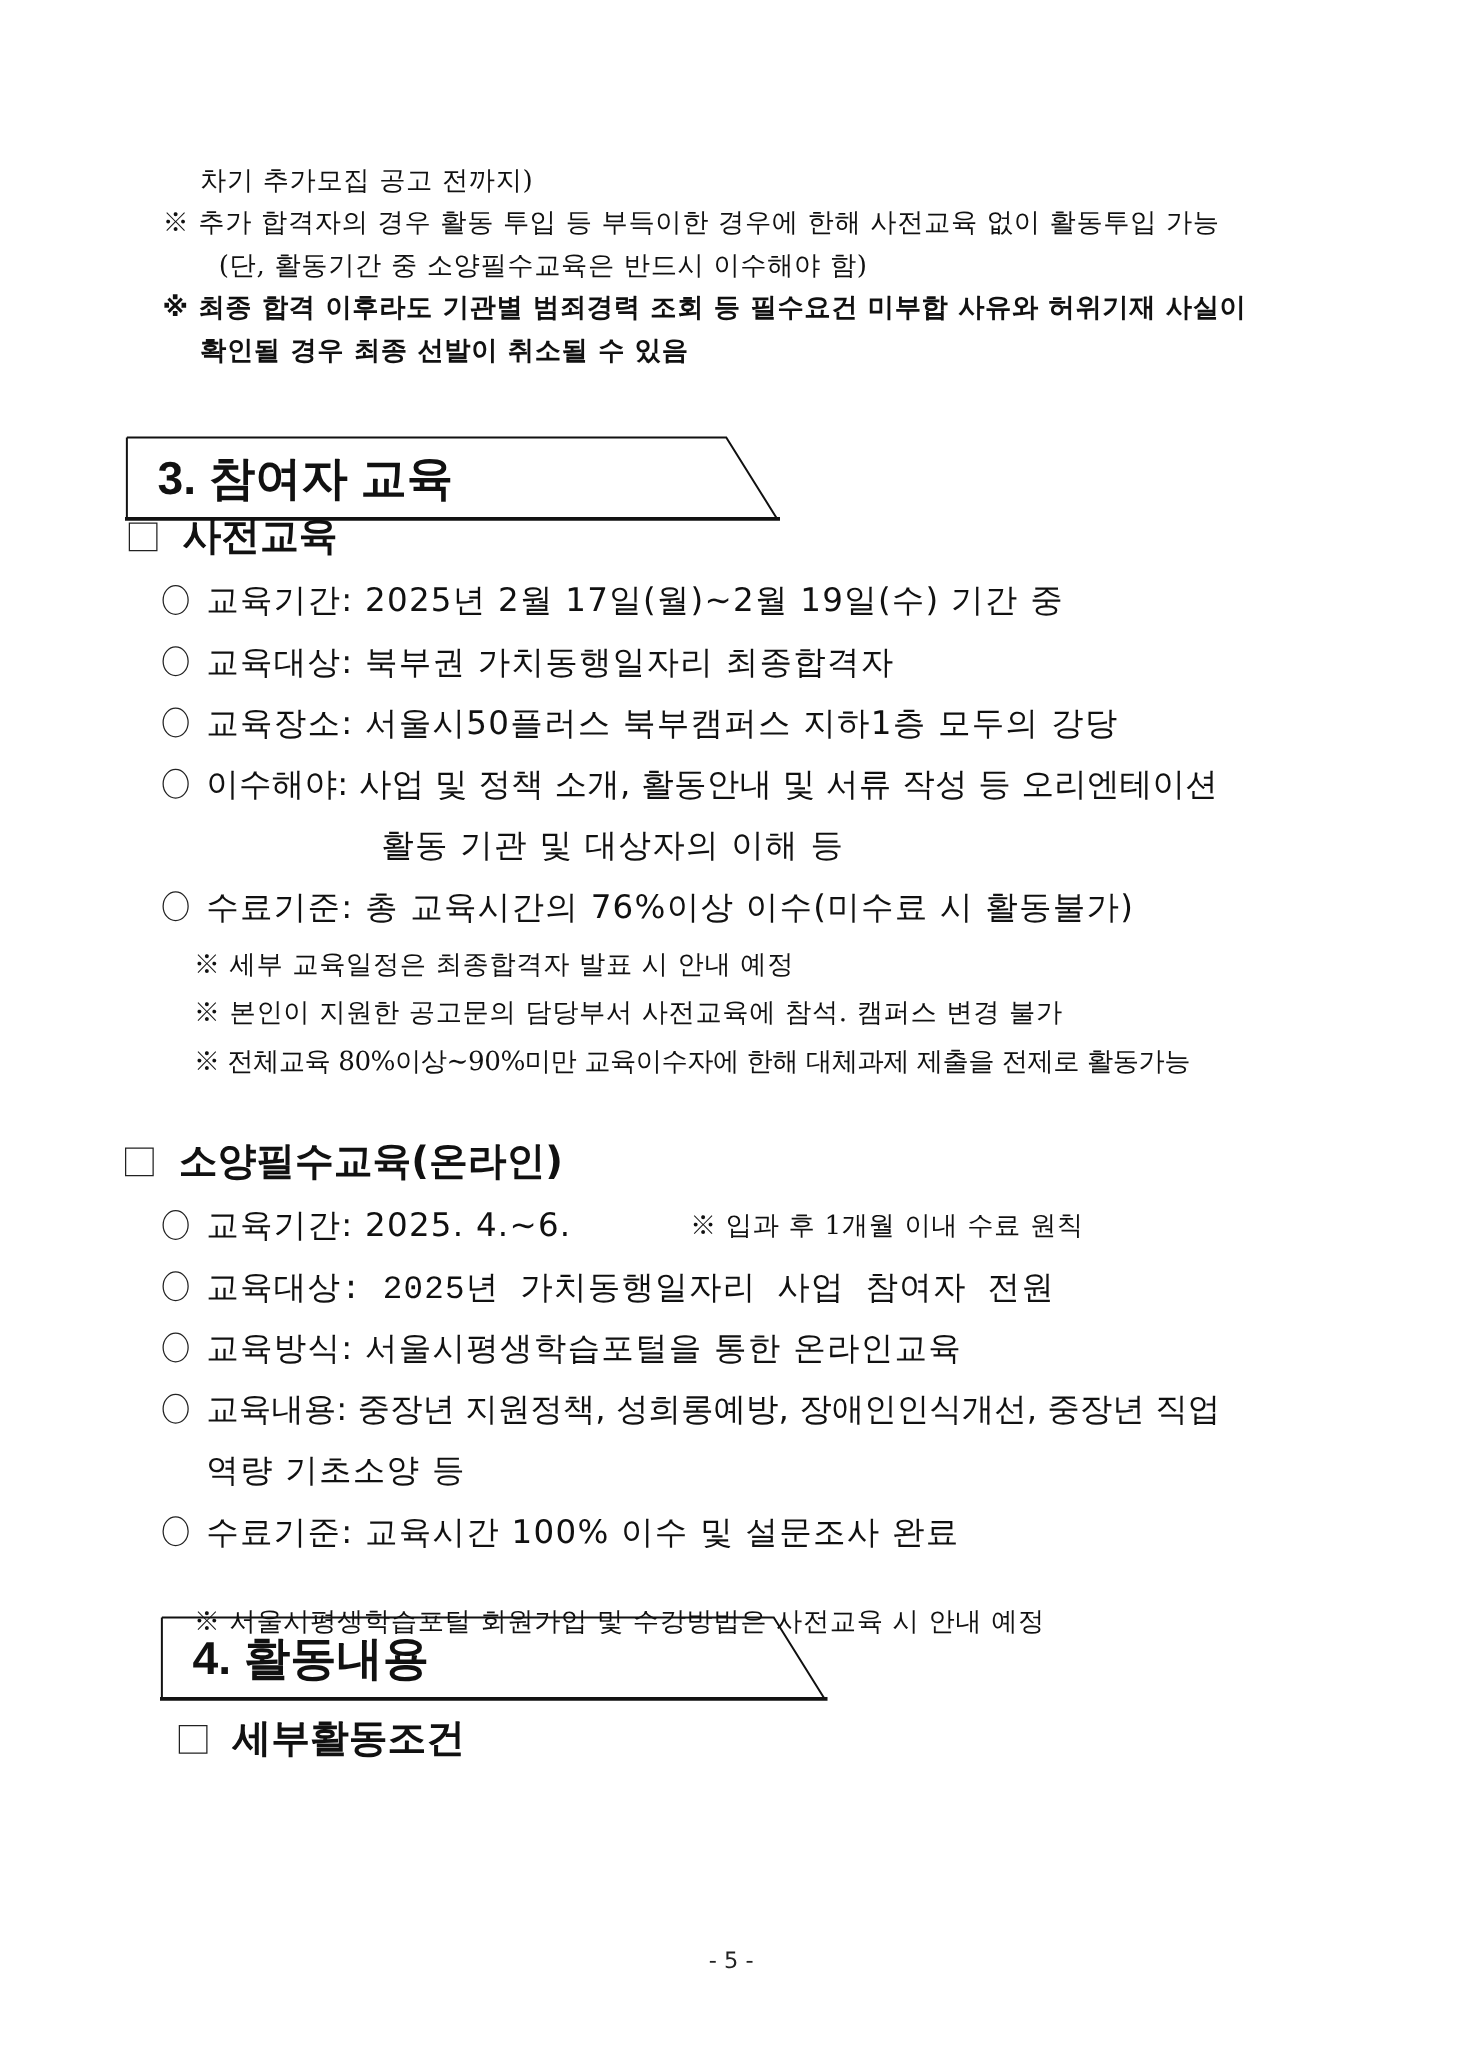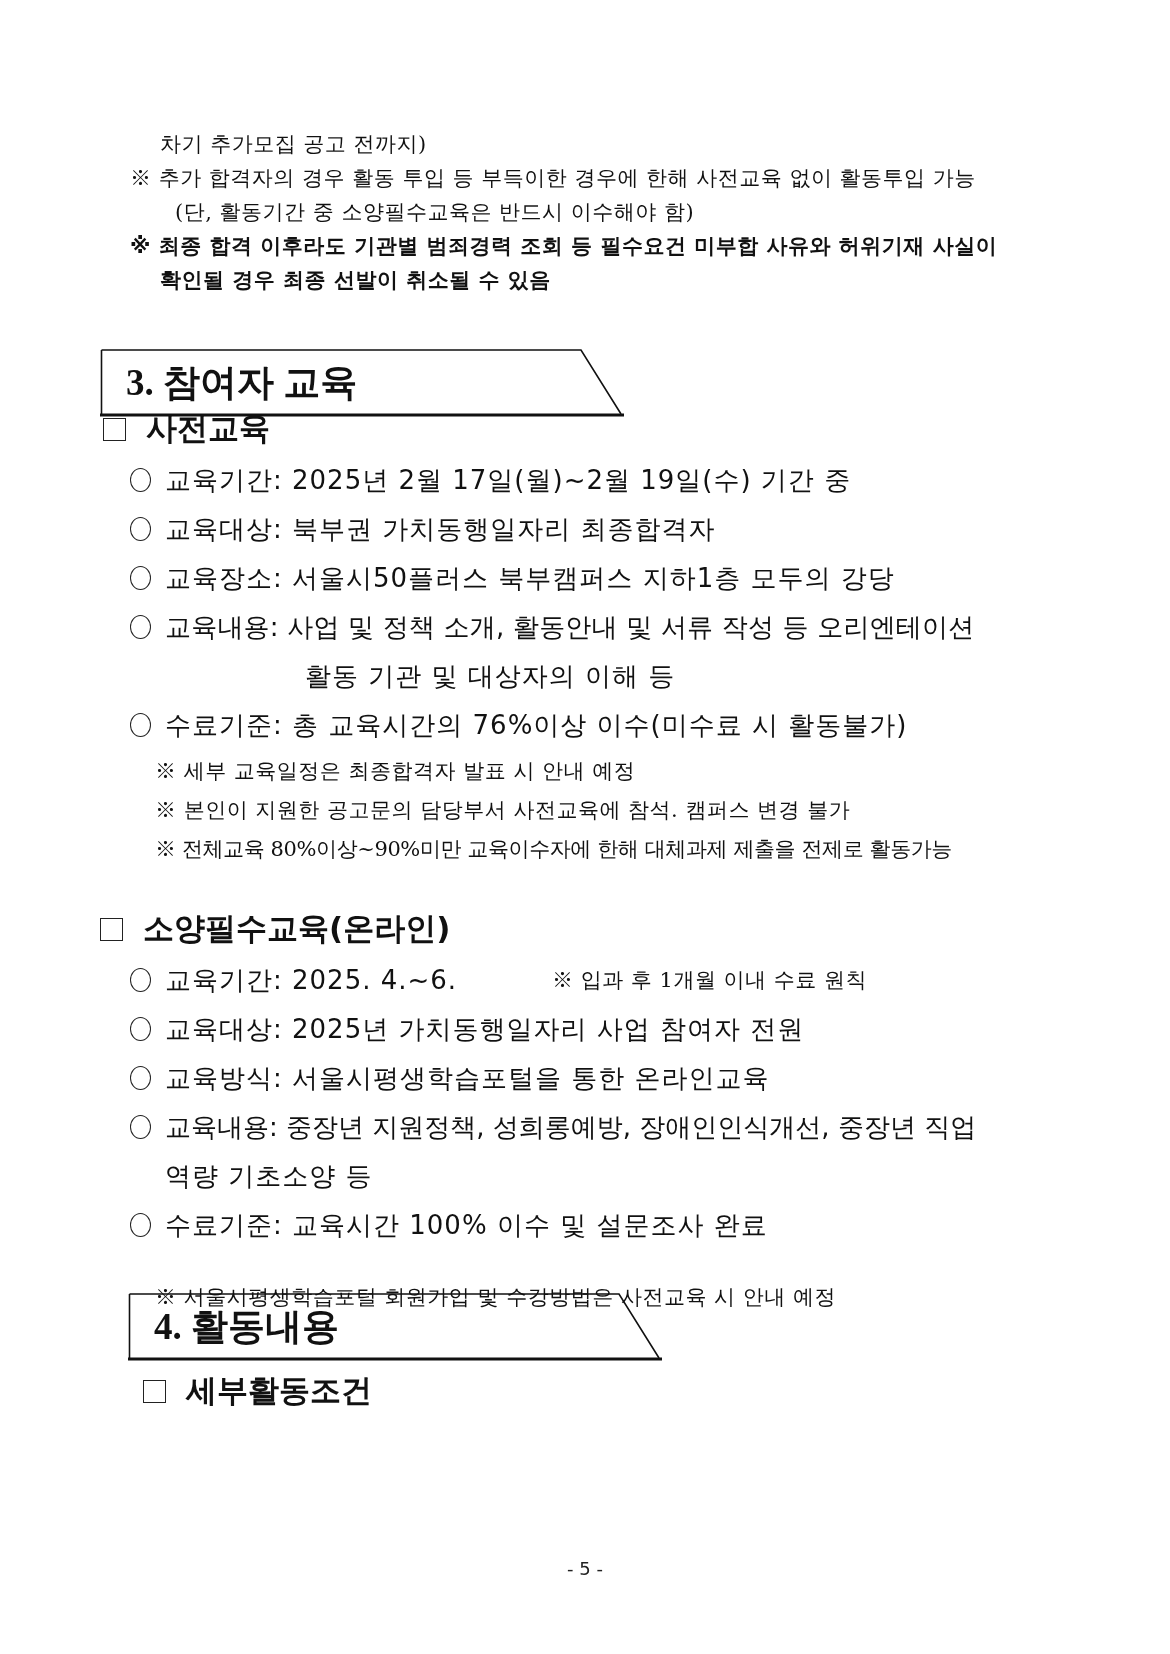--- a/index.html
+++ b/index.html
@@ -36,21 +36,21 @@
   }
   .circ {
     display: inline-block; width: 21px; height: 24px;
     border: 1.6px solid #222; border-radius: 50%;
     box-sizing: border-box; vertical-align: -3px; margin-right: 14px;
   }
   .sec-box { position: absolute; }
   .sec-box svg { position: absolute; left: 0; top: 0; }
   .sec-title {
     position: absolute; left: 26px;
-    font-family: Liberation Serif, serif;
+    font-family: Liberation Sans, sans-serif;
     font-size: 37px; font-weight: bold; white-space: nowrap;
   }
   .page-num {
     position: absolute; left: 0; width: 1170px; top: 1558px;
     text-align: center; font-size: 18px; color: #222;
     font-family: "DejaVu Sans", "Liberation Sans", sans-serif;
   }
 </style>
 </head>
 <body>
@@ -77,40 +77,40 @@
 <div class="line item" style="left:130px; top:463px;">
   <span class="circ"></span><span>교육기간: 2025년 2월 17일(월)~2월 19일(수) 기간 중</span>
 </div>
 <div class="line item" style="left:130px; top:512px;">
   <span class="circ"></span><span>교육대상: 북부권 가치동행일자리 최종합격자</span>
 </div>
 <div class="line item" style="left:130px; top:561px;">
   <span class="circ"></span><span>교육장소: 서울시50플러스 북부캠퍼스 지하1층 모두의 강당</span>
 </div>
 <div class="line item" style="left:130px; top:610px; letter-spacing:0.2px;">
-  <span class="circ"></span><span>교육내용: 사업 및 정책 소개, 활동안내 및 서류 작성 등 오리엔테이션</span>
+  <span class="circ"></span><span>이수해야: 사업 및 정책 소개, 활동안내 및 서류 작성 등 오리엔테이션</span>
 </div>
 <div class="line item" style="left:305px; top:659px;">활동 기관 및 대상자의 이해 등</div>
 <div class="line item" style="left:130px; top:708px;">
   <span class="circ"></span><span>수료기준: 총 교육시간의 76%이상 이수(미수료 시 활동불가)</span>
 </div>
 
 <div class="line subnote" style="left:155px; top:757px;">※ 세부 교육일정은 최종합격자 발표 시 안내 예정</div>
 <div class="line subnote" style="left:155px; top:796px;">※ 본인이 지원한 공고문의 담당부서 사전교육에 참석. 캠퍼스 변경 불가</div>
 <div class="line subnote" style="left:155px; top:835px; letter-spacing:-0.4px;">※ 전체교육 80%이상~90%미만 교육이수자에 한해 대체과제 제출을 전제로 활동가능</div>
 
 <div class="line subhead" style="left:100px; top:908px;text-align:center;">
   <span class="sq"></span><span>소양필수교육(온라인)</span>
 </div>
 
 <div class="line item" style="left:130px; top:963px;">
   <span class="circ"></span><span>교육기간: 2025. 4.~6.</span>
 </div>
 <div class="line subnote" style="left:552px; top:966px;">※ 입과 후 1개월 이내 수료 원칙</div>
-<div class="line item" style="left:130px; top:1012px;">
+<div class="line item" style="left:130px; top:1012px;font-family:Liberation Mono, monospace;">
   <span class="circ"></span><span>교육대상: 2025년 가치동행일자리 사업 참여자 전원</span>
 </div>
 <div class="line item" style="left:130px; top:1061px;">
   <span class="circ"></span><span>교육방식: 서울시평생학습포털을 통한 온라인교육</span>
 </div>
 <div class="line item" style="left:130px; top:1110px; letter-spacing:0px;">
   <span class="circ"></span><span>교육내용: 중장년 지원정책, 성희롱예방, 장애인인식개선, 중장년 직업</span>
 </div>
 <div class="line item" style="left:165px; top:1159px;">역량 기초소양 등</div>
 <div class="line item" style="left:130px; top:1208px;">

